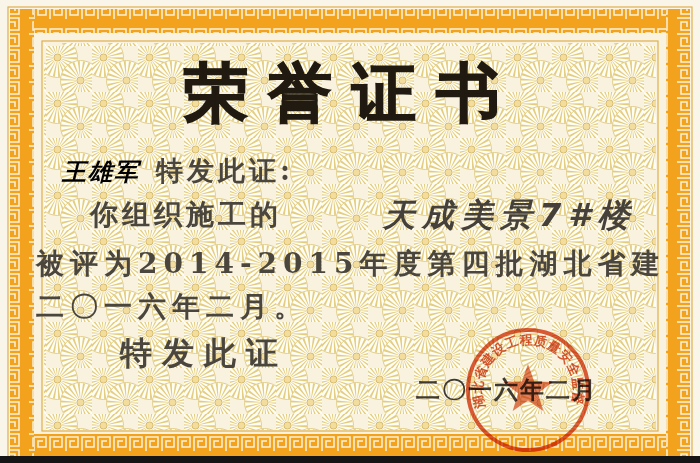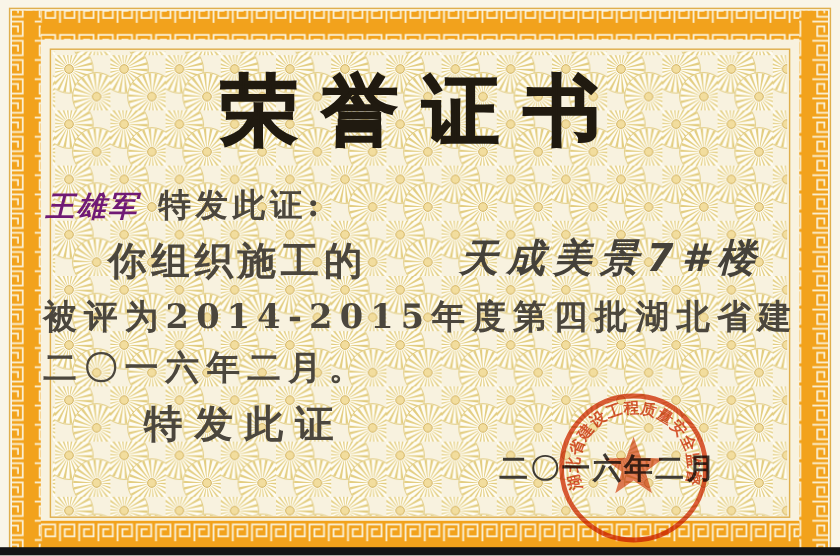--- a/index.html
+++ b/index.html
@@ -11,25 +11,25 @@
   .layer{position:absolute;left:0;top:0;}
   .txt{position:absolute;color:#4B463D;font-weight:bold;white-space:nowrap;}
   .title{
     left:0;top:56px;width:700px;text-align:center;
     font-size:64px;line-height:1.15;font-weight:900;color:#201A10;
     letter-spacing:20px;padding-left:4px;box-sizing:border-box;
     -webkit-text-stroke:1.3px #201A10;
   }
   .line1{left:38px;top:153px;font-size:27px;letter-spacing:4px;}
   .name{
-    font-size:24px;font-style:italic;font-weight:600;color:#701a75;
+    font-size:24px;font-style:italic;font-weight:600;color:#000000;
     font-family:"DejaVu Sans","Liberation Sans",sans-serif;
-    letter-spacing:2px;margin-right:16px;
+    letter-spacing:2px;margin-right:16px;margin-left:24px;
   }
-  .line2-intro{left:90px;top:196px;font-size:32px;letter-spacing:4px;}
+  .line2-intro{left:90px;top:196px;font-size:28px;letter-spacing:4px;}
   .project{
     left:383px;top:194px;font-size:32px;font-style:italic;font-weight:600;
     color:#45413A;letter-spacing:7px;
     font-family:"DejaVu Sans","Liberation Sans",sans-serif;
   }
   .line3{left:36px;top:245px;font-size:28px;letter-spacing:6px;}
   .line4{left:36px;top:288px;font-size:28px;letter-spacing:6px;}
   .line5{left:120px;top:332px;font-size:32px;letter-spacing:10px;}
   .date{left:416px;top:374px;font-size:24px;letter-spacing:2px;color:#3E3A33;}
   .seal{

